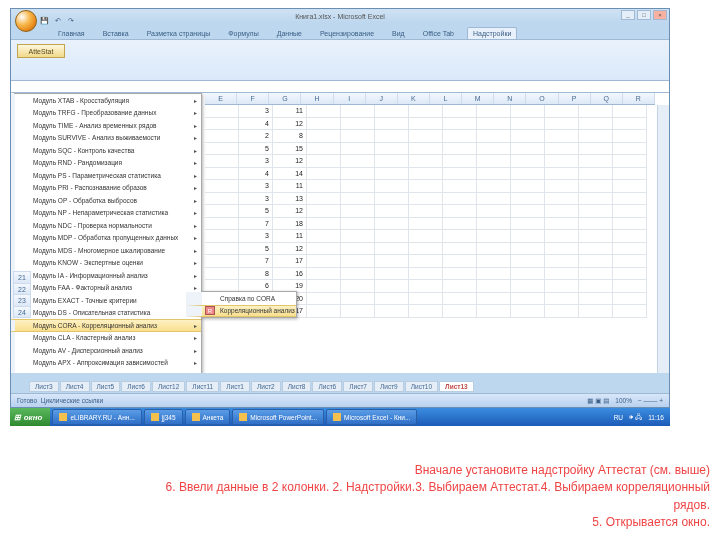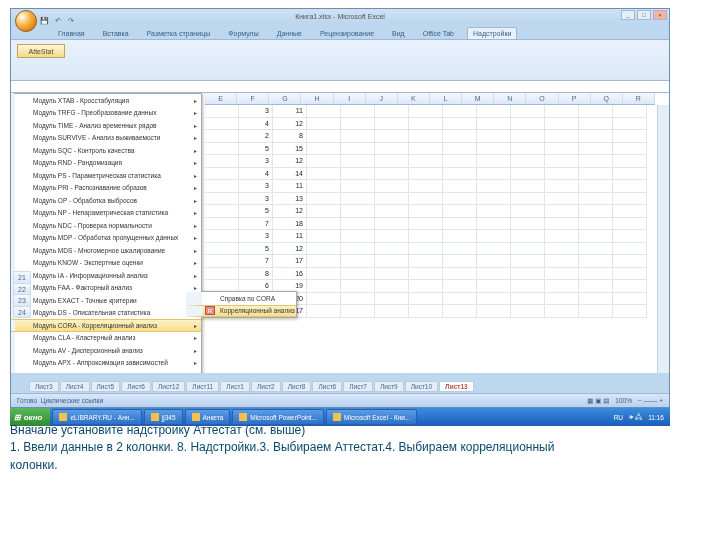--- a/index.html
+++ b/index.html
@@ -57,21 +57,21 @@
 
   .status-bar { position: absolute; bottom: 0; left: 0; right: 0; height: 14px; background: linear-gradient(#d8e7fa,#b9d1ee); border-top: 1px solid #9fb8d3; font-size: 6.5px; display: flex; align-items: center; padding: 0 6px; color: #3a5e86; justify-content: space-between; }
   .status-right { display: flex; gap: 6px; align-items: center; }
 
   .taskbar { position: absolute; top: 408px; left: 10px; width: 660px; height: 18px; background: linear-gradient(#3b8de0,#1c5bb8); display: flex; align-items: center; }
   .start-btn { height: 18px; padding: 0 8px 0 4px; background: linear-gradient(#5cb85c,#2f8a2f); color: #fff; font-size: 8px; font-weight: bold; display: flex; align-items: center; gap: 3px; font-style: italic; cursor: pointer; }
   .task-item { height: 16px; margin-left: 2px; padding: 0 6px; background: linear-gradient(#5a9de6,#2f6fc7); color: #fff; font-size: 6.5px; display: flex; align-items: center; border: 1px solid #2a5fa8; border-radius: 2px; cursor: pointer; gap: 3px; }
   .task-icon { width: 8px; height: 8px; background: #f4c04e; }
   .tray { margin-left: auto; color: #fff; font-size: 6.5px; padding: 0 6px; display: flex; align-items: center; gap: 6px; }
 
-  .caption { position: absolute; top: 422px; left: 10px; width: 700px; text-align: left; font-size: 12px; color: #0c4a6e; line-height: 1.45; }
+  .caption { position: absolute; top: 462px; left: 10px; width: 700px; text-align: right; font-size: 12px; color: #ef4444; line-height: 1.45; }
 </style>
 </head>
 <body>
 
 <div class="slide">
   <div class="app-window">
 
     <div class="title-bar">
       <div class="qat">
         <div class="orb"></div>
@@ -543,16 +543,17 @@
       </div>
     <div class="tray">
       <span>RU</span>
       <span>🕪 🖧</span>
       <span>11:16</span>
     </div>
   </div>
 
   <div class="caption">
     <div>Вначале установите надстройку Аттестат (см. выше)</div>
-    <div>1. Ввели данные в 2 колонки. 8. Надстройки.3. Выбираем Аттестат.4. Выбираем корреляционный</div>
-    <div>колонки.</div>
+    <div>6. Ввели данные в 2 колонки. 2. Надстройки.3. Выбираем Аттестат.4. Выбираем корреляционный</div>
+    <div>рядов.</div>
+    <div>5. Открывается окно.</div>
   </div>
 </div>
 
 </body></html>

